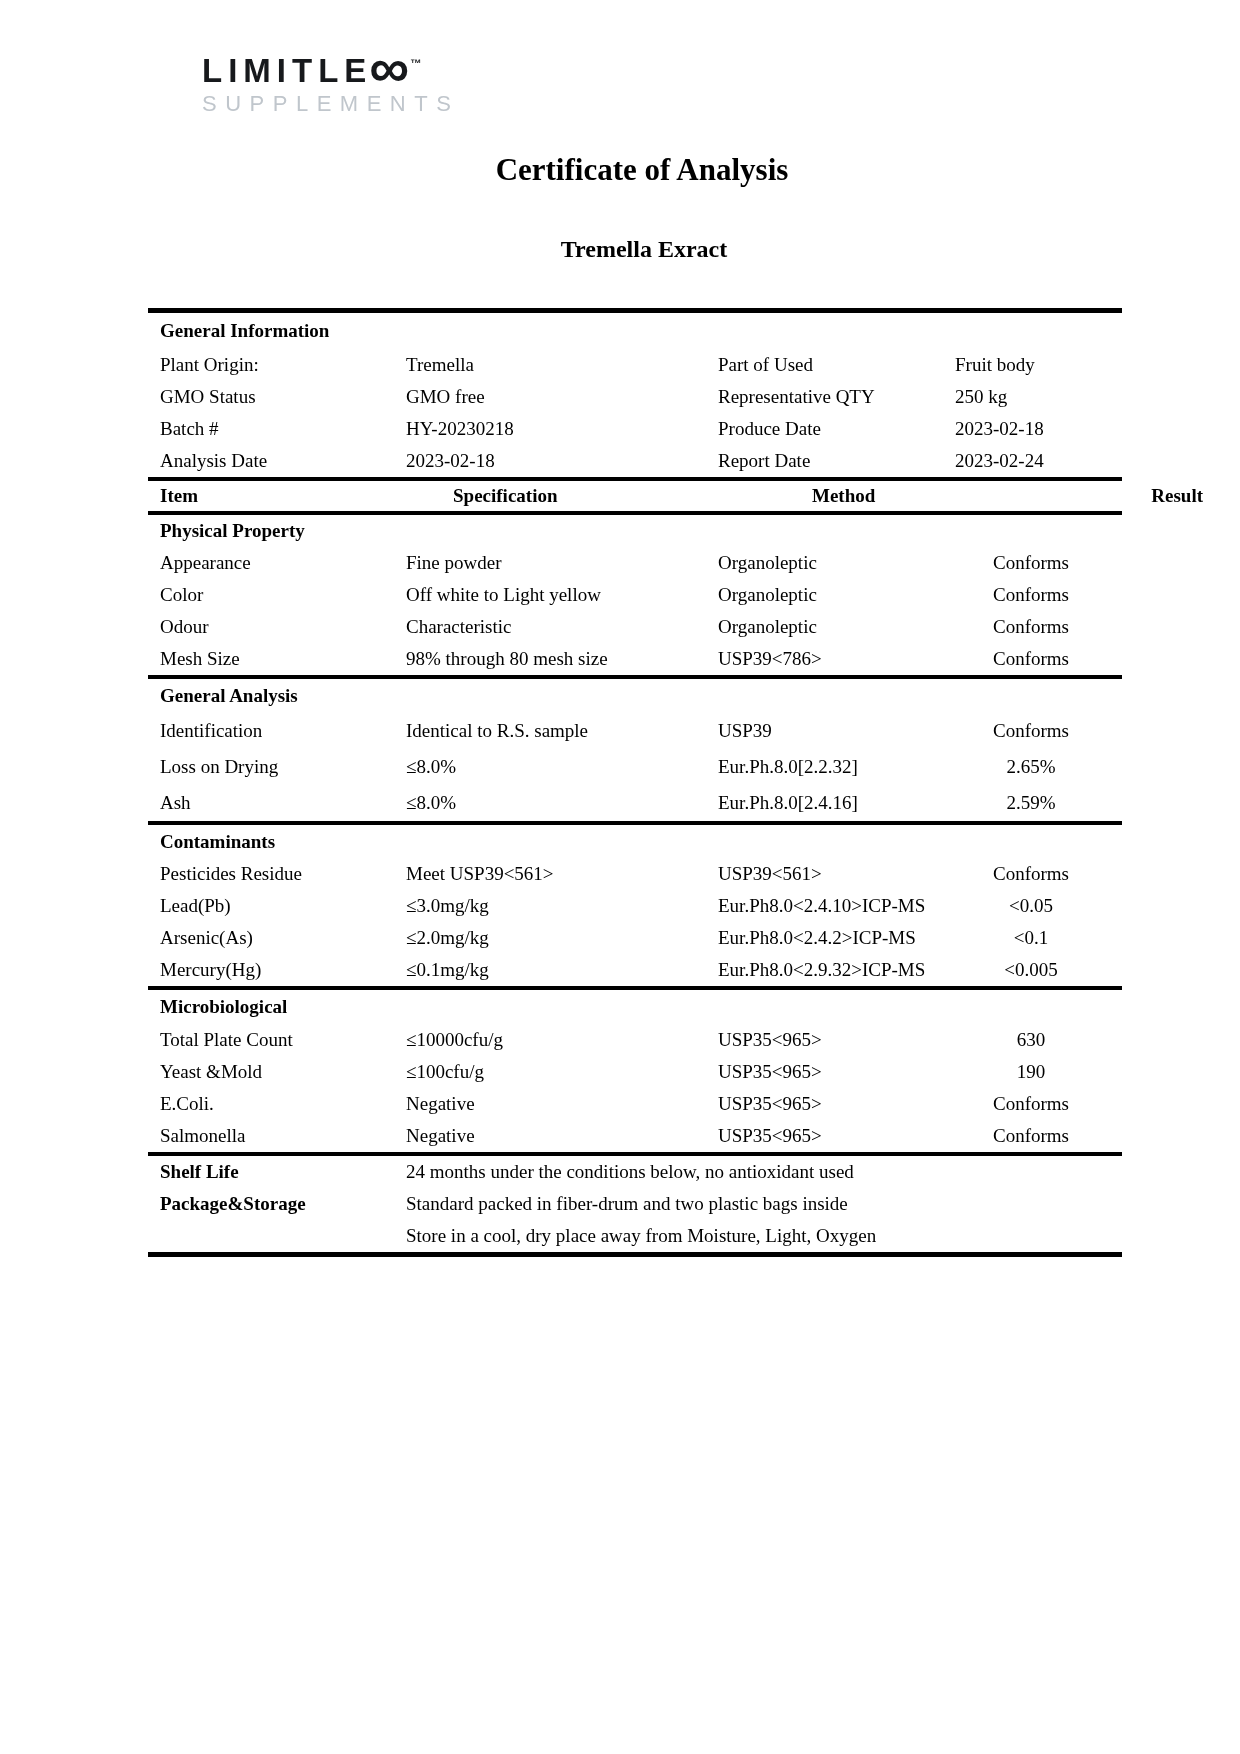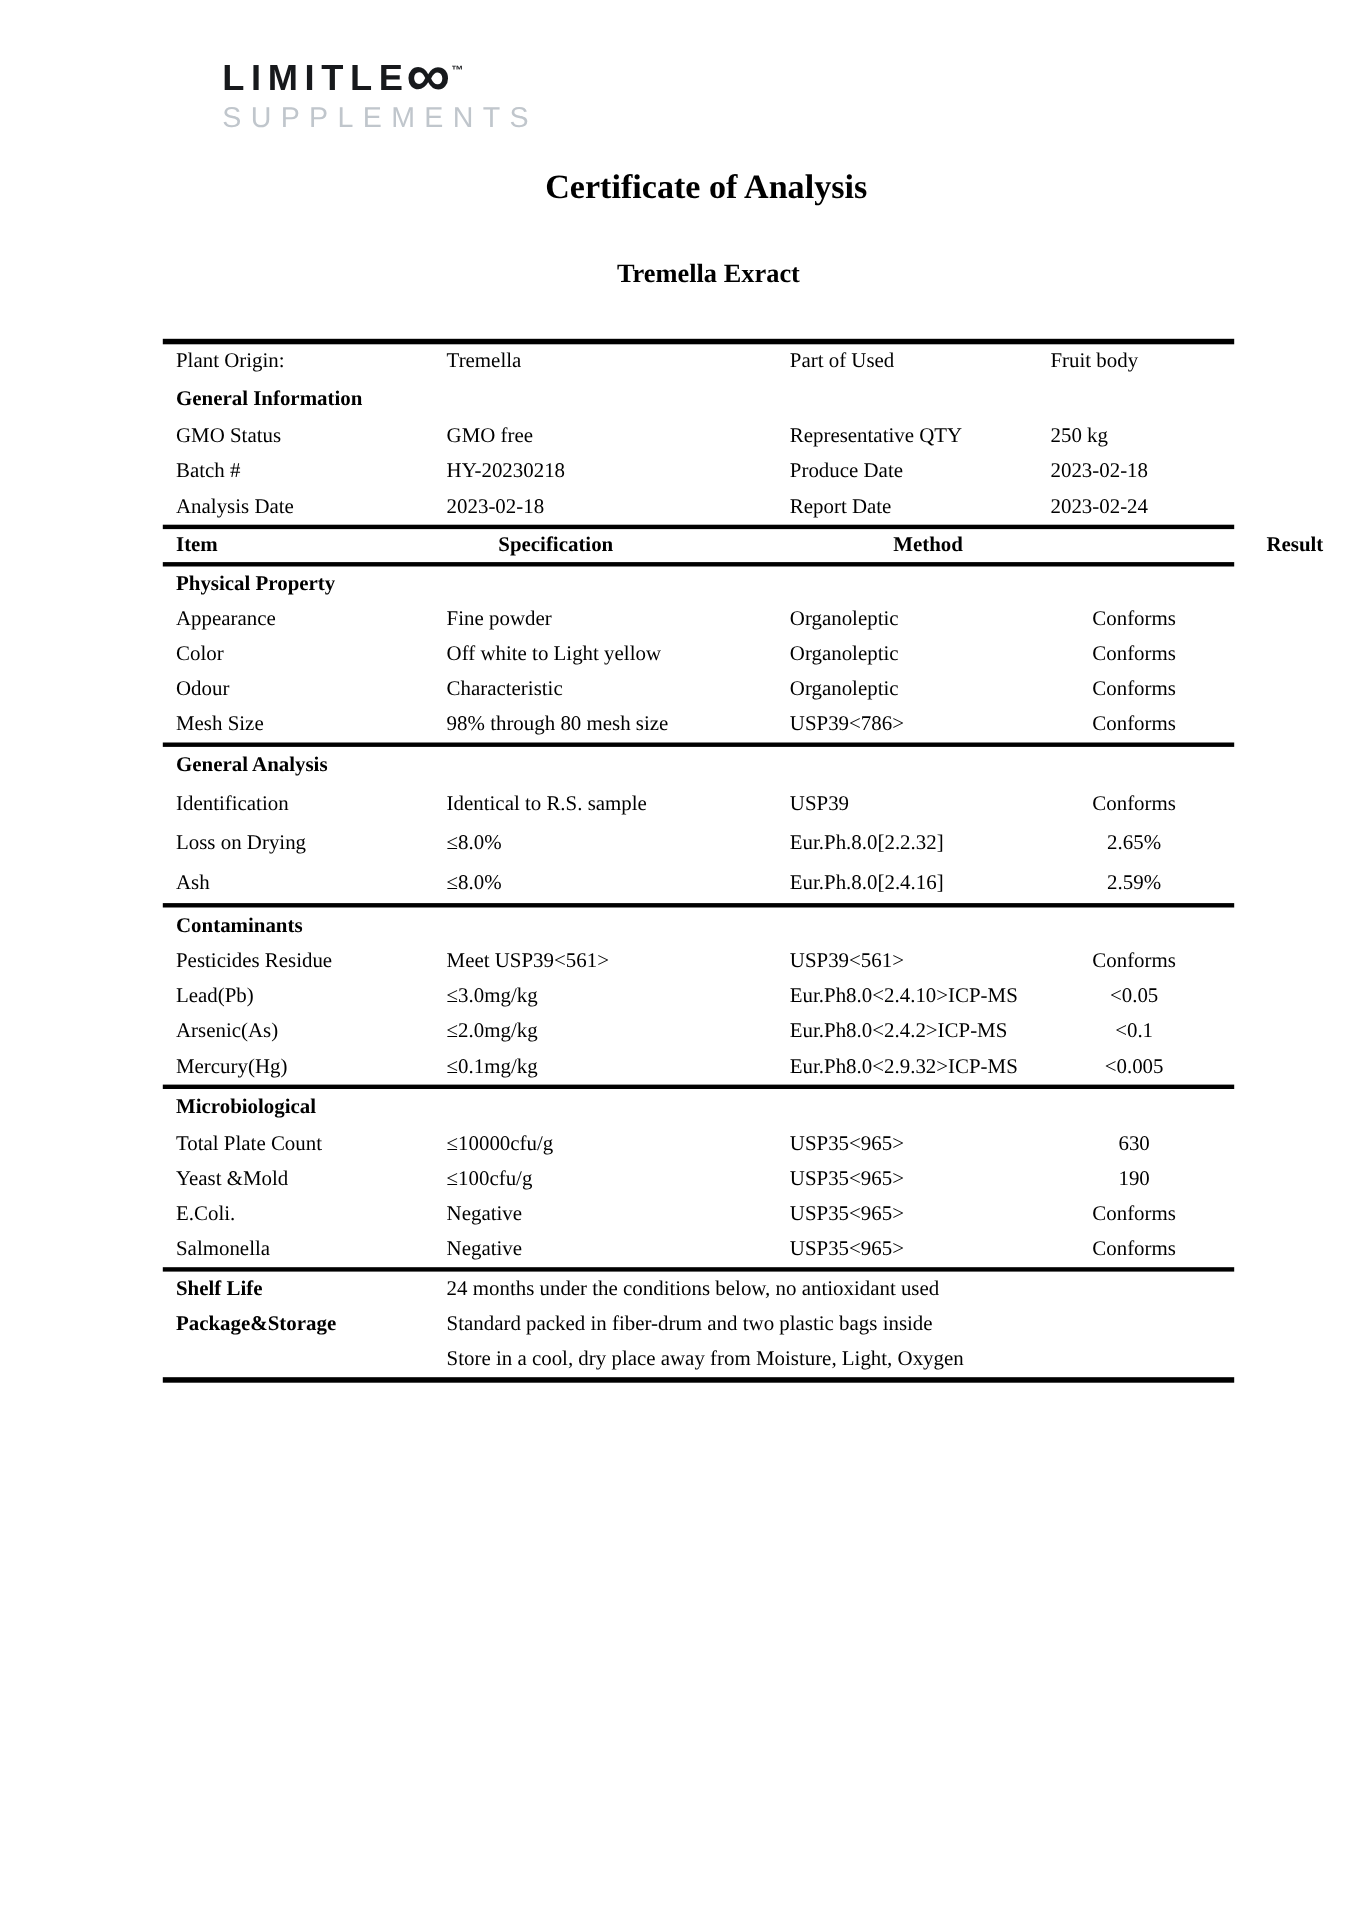--- a/index.html
+++ b/index.html
@@ -18,21 +18,21 @@
   .logo-top {
     display: flex; align-items: baseline;
     font-family: "Liberation Sans", sans-serif;
     font-weight: 700; color: #17191c;
   }
   .logo-word { font-size: 33px; letter-spacing: 6px; }
   .logo-inf  { font-size: 56px; line-height: 26px; position: relative; top: 5px; margin-left: -3px; }
   .logo-tm   { font-size: 11px; position: relative; top: -15px; margin-left: 1px; }
   .logo-sub  {
     font-family: "Liberation Sans", sans-serif;
-    font-size: 26px; color: #c0c6cc; letter-spacing: 8.5px;
+    font-size: 22px; color: #c0c6cc; letter-spacing: 8.5px;
     margin-top: 1px; font-weight: 400;
   }
 
   
   .title {
     position: absolute; top: 152px; left: 0; width: 100%;
     text-align: center; font-size: 31px; font-weight: 700; margin-left: 22px;
   }
   .subtitle {
     position: absolute; top: 236px; left: 0; width: 100%;
@@ -71,29 +71,29 @@
     <div class="logo-sub">SUPPLEMENTS</div>
   </div>
 
   <div class="title">Certificate of Analysis</div>
   <div class="subtitle">Tremella Exract</div>
 
   <div class="coa">
 
     <div class="rule thick"></div>
 
+    <div class="trow g4 h36">
+      <div class="sec-title" style="grid-column:1 / span 4; padding-left:12px;">General Information</div>
+    </div>
+
     <div class="trow g4">
       <div class="c1">Plant Origin:</div>
       <div>Tremella</div>
       <div>Part of Used</div>
       <div>Fruit body</div>
-    </div>
-
-    <div class="trow g4 h36">
-      <div class="sec-title" style="grid-column:1 / span 4; padding-left:12px;">General Information</div>
     </div>
     <div class="trow g4">
       <div class="c1">GMO Status</div>
       <div>GMO free</div>
       <div>Representative QTY</div>
       <div>250 kg</div>
     </div>
     <div class="trow g4">
       <div class="c1">Batch #</div>
       <div>HY-20230218</div>

